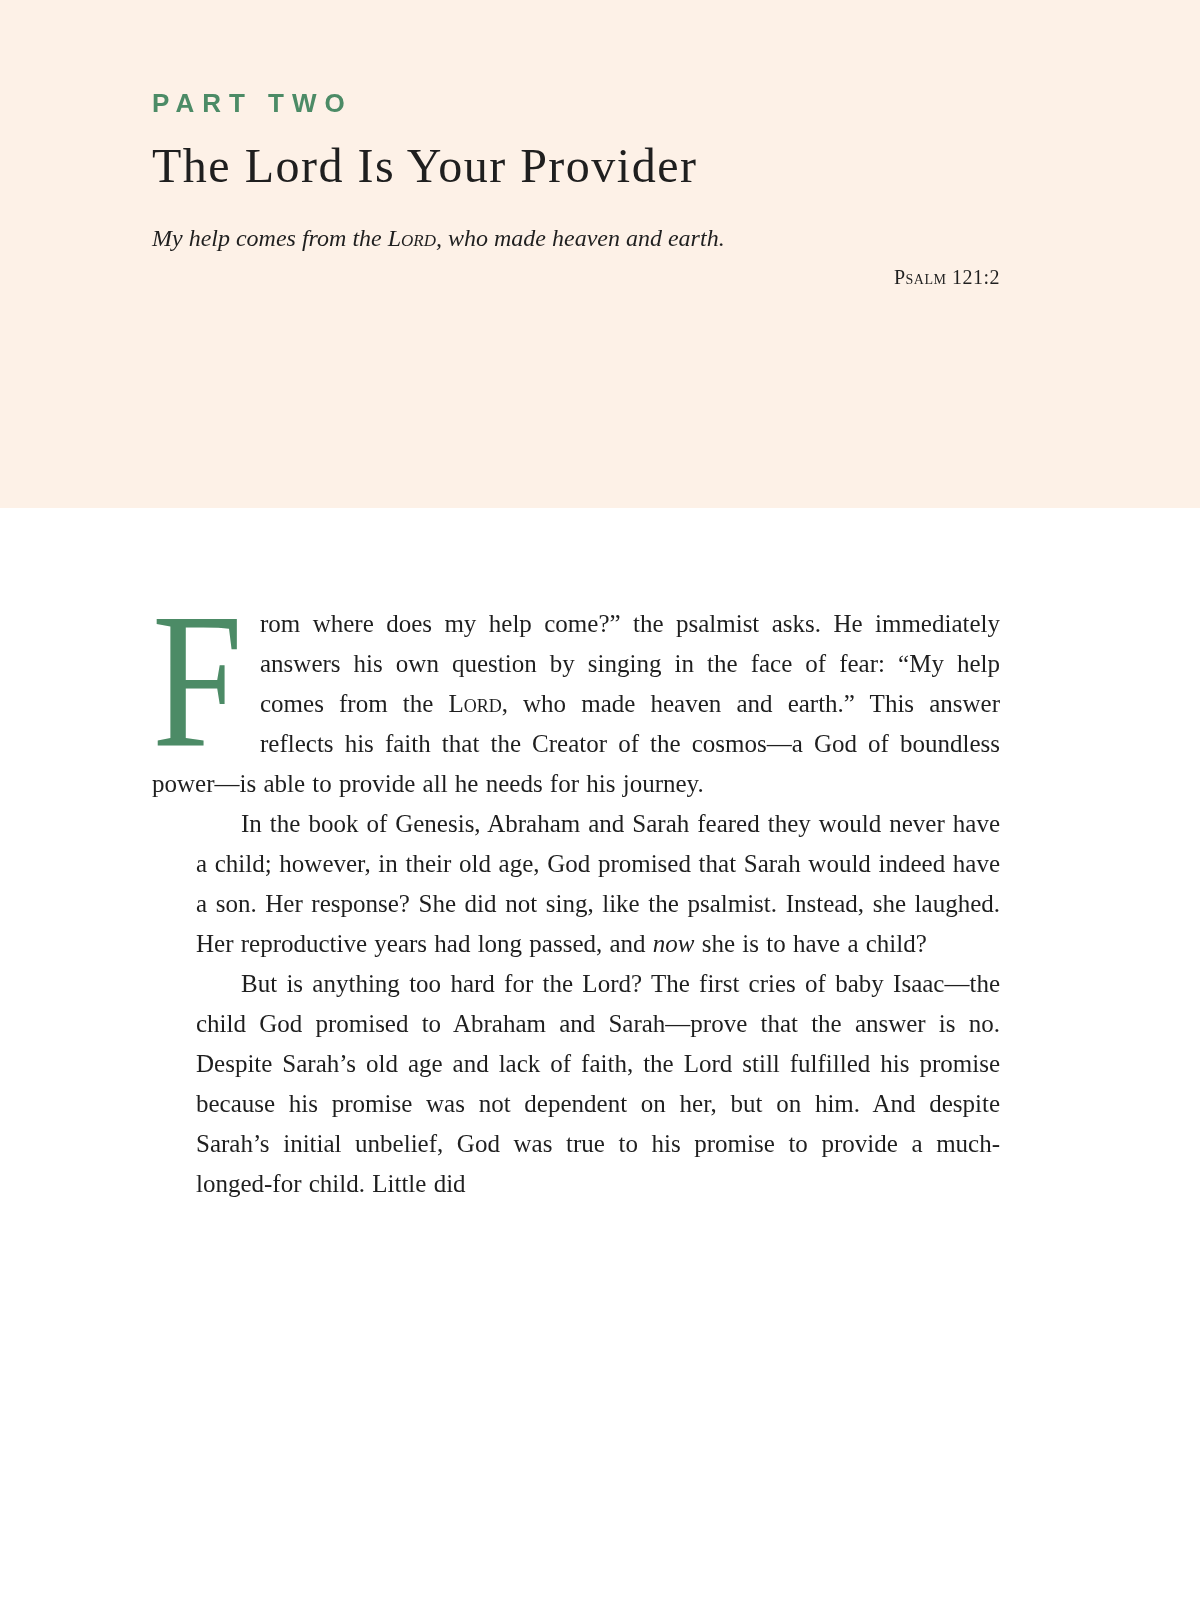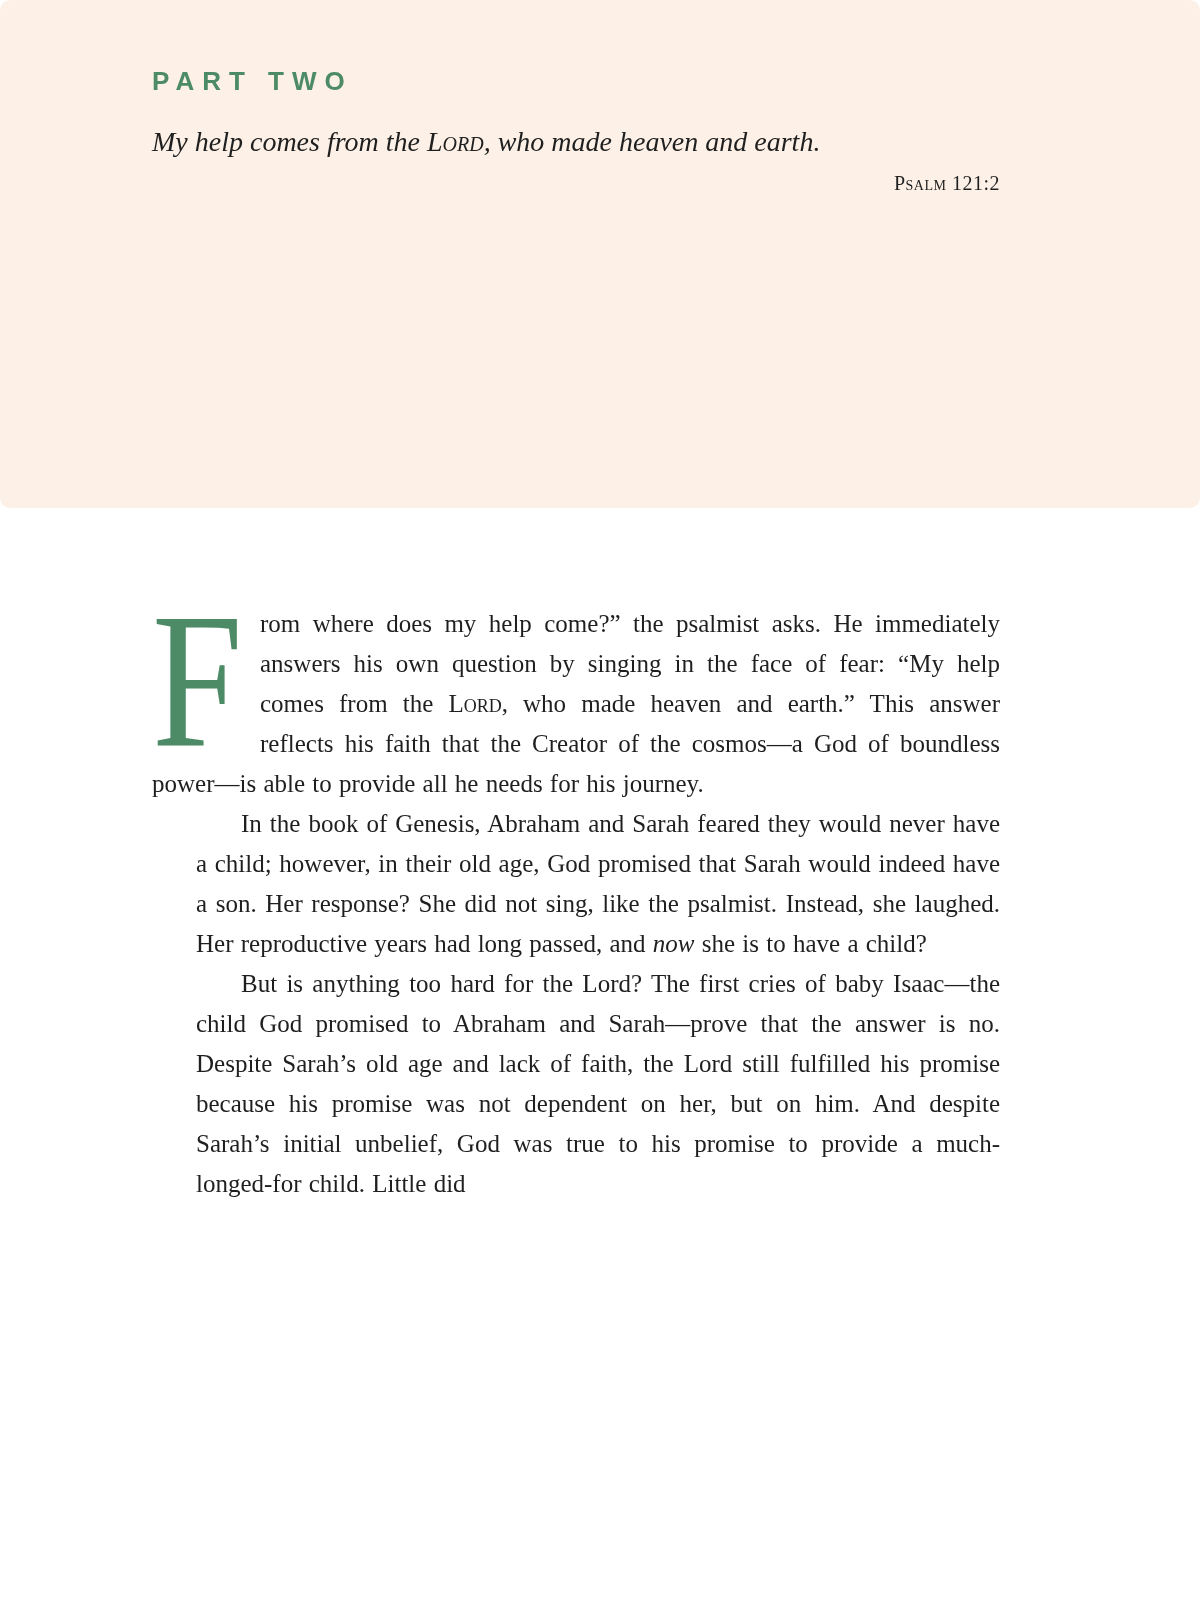--- a/index.html
+++ b/index.html
@@ -17,22 +17,21 @@
     background: var(--page-background);
     overflow: hidden;
     font-family: "Liberation Serif", serif;
     color: var(--text);
   }
   
   .part-header {
     width: 100%;
     height: 508px;
     background: var(--header-cream);
-    padding: 68px 200px 0 152px;
-    border-radius: 10px;
+    padding: 90px 200px 0 152px;
   }
   .part-label {
     font-family: "Liberation Sans", sans-serif;
     font-weight: bold;
     font-size: 26px;
     letter-spacing: 8px;
     color: var(--accent-green);
     line-height: 1;
   }
   .part-title {
@@ -40,21 +39,21 @@
     font-family: "Liberation Serif", serif;
     font-weight: normal;
     font-size: 48px;
     letter-spacing: 1.5px;
     line-height: 1.1;
     color: var(--text);
   }
   .epigraph {
     margin-top: 30px;
     font-style: italic;
-    font-size: 28px;
+    font-size: 24px;
     line-height: 1.3;
     color: var(--text);
   }
   .epigraph .smallcaps { font-variant: small-caps; }
   .epigraph-source {
     margin-top: 12px;
     font-size: 20px;
     font-variant: small-caps;
     letter-spacing: 0.5px;
     color: var(--text);
@@ -102,20 +101,21 @@
     color: var(--accent-green);
   }
 </style>
 </head>
 <body>
 
 <div class="page">
 
   <header class="part-header">
     <div class="part-label">PART TWO</div>
+    <h1 class="part-title">The Lord Is Your Provider</h1>
     <p class="epigraph"><span>My help comes from the </span><span class="smallcaps">Lord</span><span>, who made heaven and earth.</span></p>
     <div class="epigraph-source">Psalm 121:2</div>
   </header>
 
   <main class="body-text">
     <p class="para first">
       <span class="dropcap">F</span><span><span>rom where does my help come?” the psalmist asks. He immediately answers his own question by singing in the face of fear: “My help comes from the </span><span class="smallcaps">Lord</span><span>, who made heaven and earth.” This answer reflects his faith that the Creator of the cosmos—a God of boundless power—is able to provide all he needs for his journey.</span></span>
     </p>
     <p class="para indent"><span>In the book of Genesis, Abraham and Sarah feared they would never have a child; however, in their old age, God promised that Sarah would indeed have a son. Her response? She did not sing, like the psalmist. Instead, she laughed. Her reproductive years had long passed, and </span><span class="italic">now</span><span> she is to have a child?</span></p>
     <p class="para indent"><span>But is anything too hard for the Lord? The first cries of baby Isaac—the child God promised to Abraham and Sarah—prove that the answer is no. Despite Sarah’s old age and lack of faith, the Lord still fulfilled his promise because his promise was not dependent on her, but on him. And despite Sarah’s initial unbelief, God was true to his promise to provide a much-longed-for child. Little did</span></p>

